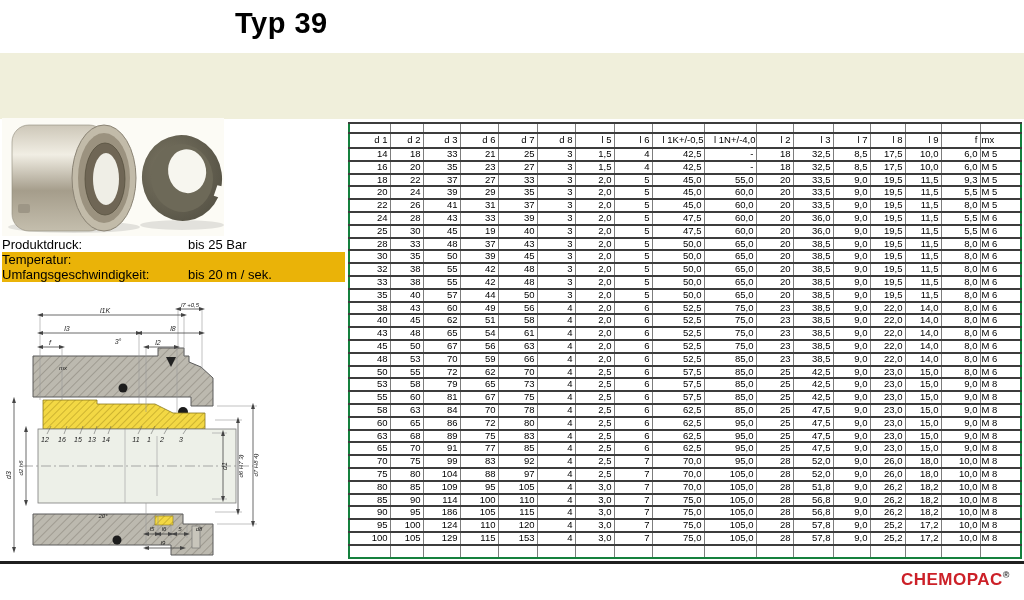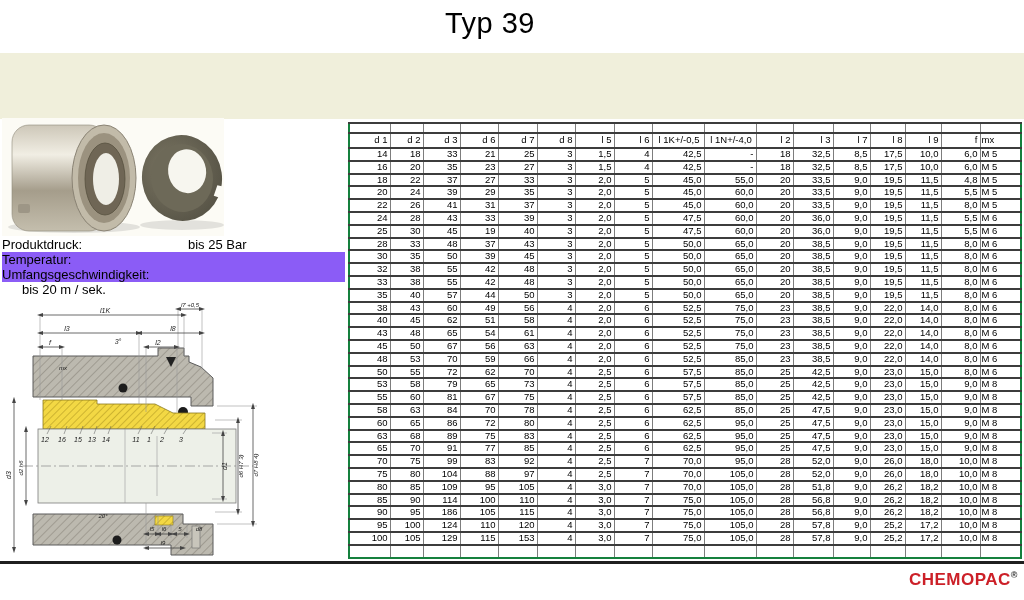--- a/index.html
+++ b/index.html
@@ -1,47 +1,47 @@
 <!DOCTYPE html>
 <html><head>
 <meta charset="utf-8">
 <style>
   html,body{margin:0;padding:0;}
   body{
     width:1024px;height:600px;position:relative;background:#ffffff;
     font-family:"Liberation Sans", sans-serif;overflow:hidden;color:#000;
   }
   .title{
-    position:absolute;top:7px;left:235px;width:300px;text-align:right;
-    font-size:29px;font-weight:normal;letter-spacing:0.5px;
+    position:absolute;top:7px;left:235px;width:300px;text-align:left;
+    font-size:29px;font-weight:bold;letter-spacing:0.5px;
   }
   .band{position:absolute;top:53px;left:0;width:1024px;height:66px;background:#f0efdb;}
   .photo{position:absolute;left:2px;top:118px;}
   .specs{position:absolute;left:2px;top:237px;width:343px;}
   .spec-row{display:flex;height:15px;line-height:15px;font-size:13px;white-space:nowrap;}
   .spec-label{width:166px;flex:none;}
   .spec-value{flex:1;margin-left:20px;}
-  .shaded{background:#8b5cf6;flex-direction:column;}
+  .shaded{background:#eab308;}
   .value-shaded .spec-value{background:#e2e2e2;}
   .drawing{position:absolute;left:5px;top:300px;}
   .drawing text{font-style:italic;fill:#222;font-family:"Liberation Sans",sans-serif;}
   .table-wrap{position:absolute;left:348px;top:122px;}
   table{border-collapse:collapse;table-layout:fixed;width:672px;border:2px solid #15803d;}
   td{
     border-left:1px solid #7d7d7d;border-top:2px solid #3c3c3c;
     font-size:9.5px;height:10.8px;line-height:10.8px;padding:0 2px 0 0;
     text-align:right;white-space:nowrap;overflow:hidden;
   }
   tr.head td{height:13px;}
   tr.sp-top td{height:8px;}
   tr.sp-bot td{height:11px;}
   td.mx{text-align:left;padding:0 0 0 1px;}
-  td.lk{text-align:center;padding:0 0 0 2px;}
+  td.lk{text-align:right;padding:0 0 0 2px;}
   .divider{position:absolute;top:561px;left:0;width:1024px;height:3px;background:#1f1f1f;}
-  .brand{position:absolute;top:570px;right:6px;font-size:17px;font-weight:bold;color:#cc2028;letter-spacing:0.5px;}
+  .brand{position:absolute;top:570px;right:14px;font-size:17px;font-weight:bold;color:#cc2028;letter-spacing:0.5px;}
   .brand sup{font-size:9px;color:#333;vertical-align:super;}
 </style>
 </head>
 <body>
 
 <div class="title">Typ 39</div>
 <div class="band"></div>
 
 <svg class="photo" width="222" height="118" viewBox="0 0 222 118">
   <defs>
@@ -310,21 +310,21 @@
           <td>3</td>
           <td>2,0</td>
           <td>5</td>
           <td>45,0</td>
           <td>55,0</td>
           <td>20</td>
           <td>33,5</td>
           <td>9,0</td>
           <td>19,5</td>
           <td>11,5</td>
-          <td>4,8</td>
+          <td>9,3</td>
           <td class="mx">M 5</td>
         </tr>
         <tr>
           <td>20</td>
           <td>24</td>
           <td>39</td>
           <td>29</td>
           <td>35</td>
           <td>3</td>
           <td>2,0</td>

